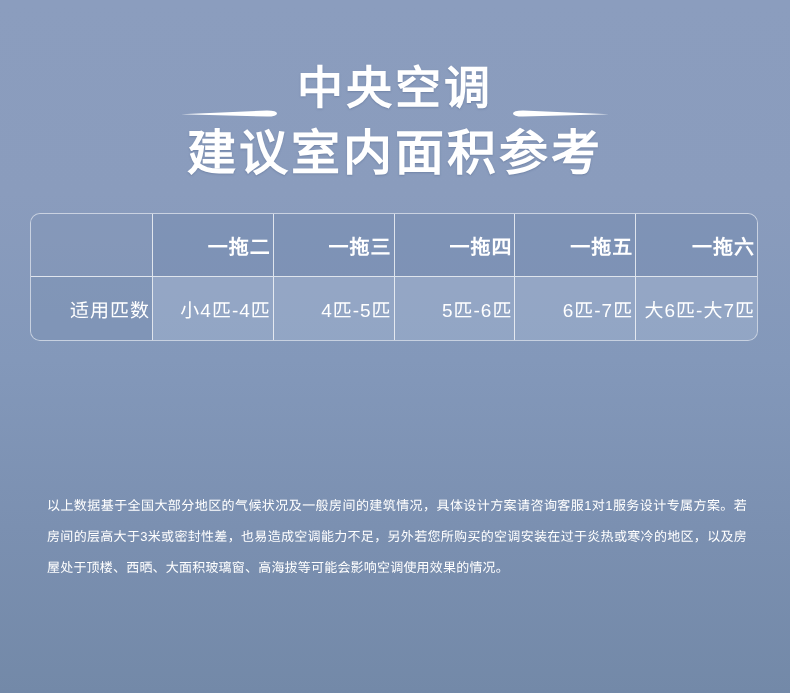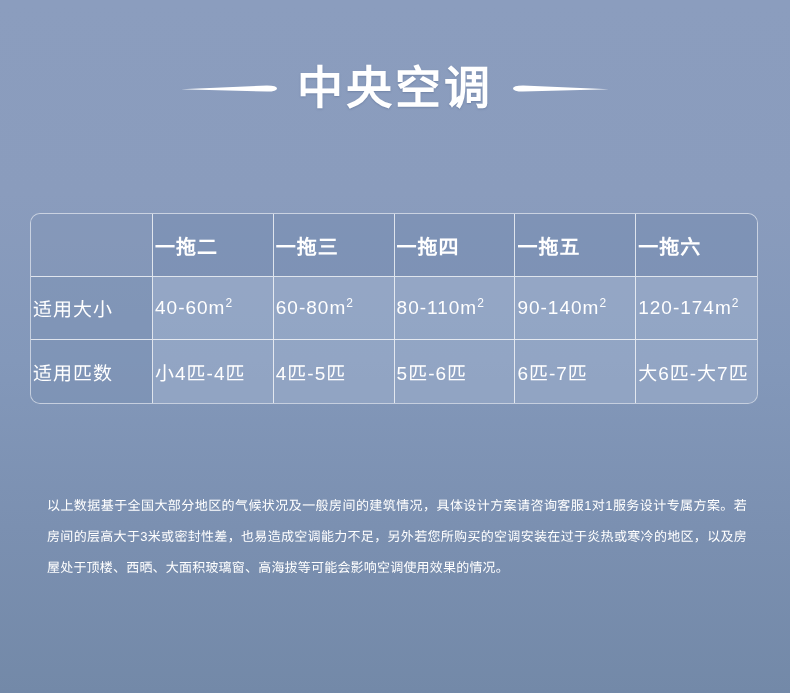--- a/index.html
+++ b/index.html
@@ -33,21 +33,21 @@
   .title-block {
     position: absolute;
     left: 0;
     top: 58px;
     width: 790px;
     text-align: center;
   }
 
   .title-line1 {
     display: flex;
-    align-items: center;
+    align-items: flex-end;
     justify-content: center;
     gap: 20px;
     height: 60px;
   }
 
   .title-main {
     font-size: 46px;
     font-weight: bold;
     color: #ffffff;
     letter-spacing: 3px;
@@ -83,21 +83,21 @@
     border-spacing: 0;
     table-layout: fixed;
     border-radius: 9px;
     overflow: hidden;
     box-shadow: 0 0 0 1px rgba(255,255,255,0.55);
   }
 
   .spec-table td {
     border-right: 1px solid rgba(255, 255, 255, 0.75);
     border-bottom: 1px solid rgba(255, 255, 255, 0.75);
-    text-align: left;
+    text-align: right;
     vertical-align: middle;
     color: #ffffff;
     box-sizing: border-box;
     padding: 0 2px;
   }
   .spec-table tr:last-child td {
     border-bottom: none;
   }
   .spec-table td:last-child {
     border-right: none;
@@ -169,20 +169,21 @@
   <div class="title-block">
     <div class="title-line1">
       <svg class="dash" viewBox="0 0 96 9" aria-hidden="true">
         <path d="M0 5.2 L86 1.4 Q96 1.4 96 4.5 Q96 7.6 86 7.6 Z" fill="#ffffff"></path>
       </svg>
       <div class="title-main">中央空调</div>
       <svg class="dash" viewBox="0 0 96 9" aria-hidden="true">
         <path d="M96 5.2 L10 1.4 Q0 1.4 0 4.5 Q0 7.6 10 7.6 Z" fill="#ffffff"></path>
       </svg>
     </div>
+    <div class="title-line2">建议室内面积参考</div>
   </div>
 
   <table class="spec-table">
     <colgroup>
       <col class="col-label">
       <col class="col-data">
         <col class="col-data">
         <col class="col-data">
         <col class="col-data">
         <col class="col-data">
@@ -191,28 +192,20 @@
       <tr class="row-head">
         <td class="cell-corner"></td>
         <td>一拖二</td>
         <td>一拖三</td>
         <td>一拖四</td>
         <td>一拖五</td>
         <td>一拖六</td>
       </tr>
 
 
-      <tr class="row-data">
-        <td class="cell-label">适用大小</td>
-        <td><span>40-60m</span><span class="unit-sup">2</span></td>
-        <td><span>60-80m</span><span class="unit-sup">2</span></td>
-        <td><span>80-110m</span><span class="unit-sup">2</span></td>
-        <td><span>90-140m</span><span class="unit-sup">2</span></td>
-        <td><span>120-174m</span><span class="unit-sup">2</span></td>
-      </tr>
 
       <tr class="row-data row-last">
         <td class="cell-label">适用匹数</td>
         <td>小4匹-4匹</td>
         <td>4匹-5匹</td>
         <td>5匹-6匹</td>
         <td>6匹-7匹</td>
         <td>大6匹-大7匹</td>
       </tr>
     </tbody>

